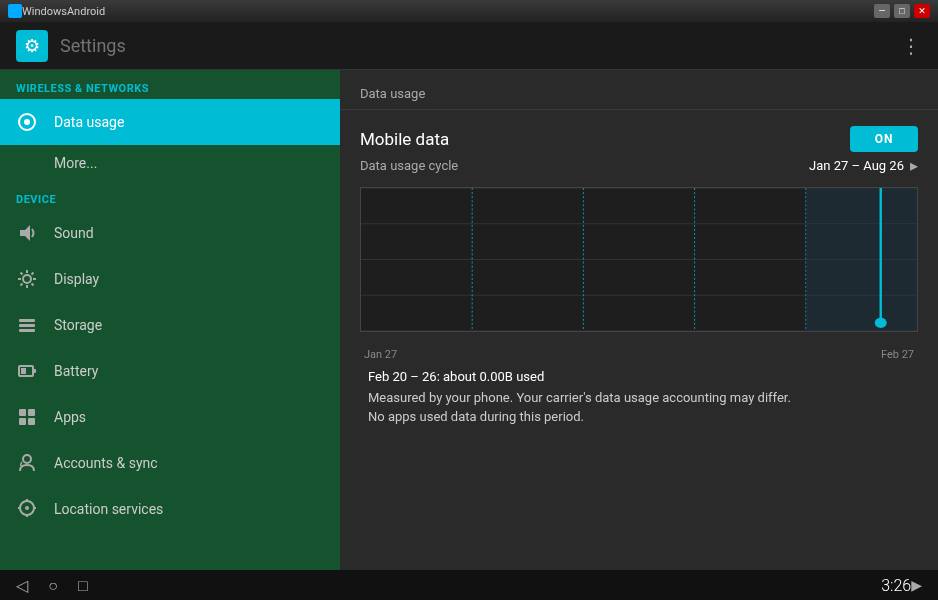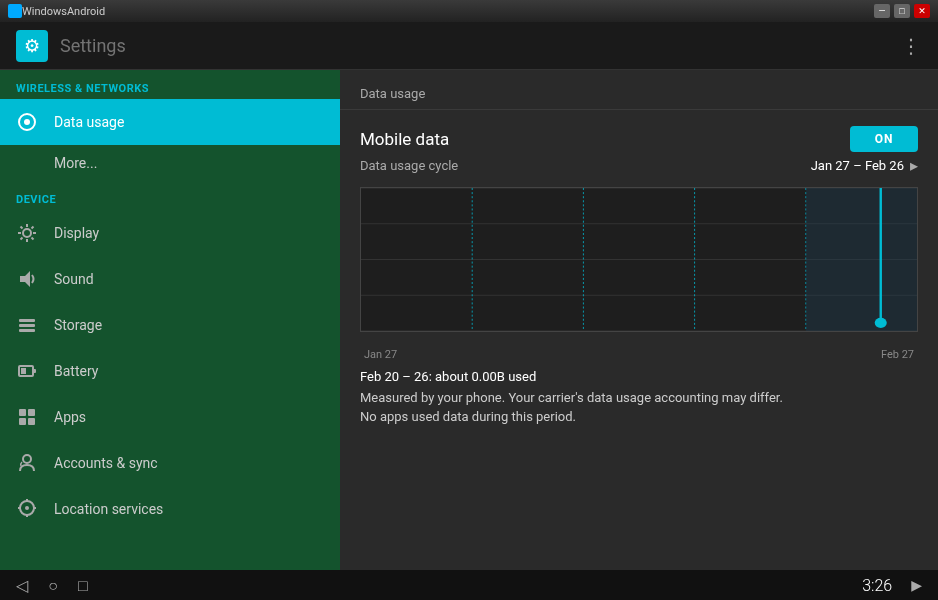--- a/index.html
+++ b/index.html
@@ -224,20 +224,21 @@
       font-size: 11px;
       color: #888;
       padding: 4px 4px 0;
     }
 
     
     .info-line {
       font-size: 13px;
       color: #ccc;
       margin-bottom: 4px;
+      margin-left: 8px;
     }
     .info-line.highlight {
       color: #fff;
     }
 
     
     .bottom-bar {
       height: 30px;
       background: #111;
       display: flex;
@@ -300,48 +301,48 @@
             <circle cx="10" cy="10" r="3" fill="#fff"></circle>
           </svg>
       </div>
       <span class="item-label">Data usage</span>
     </div>
     <div class="sidebar-subitem">
       <span>More...</span>
     </div>
 
     <div class="section-header">DEVICE</div>
+    <div class="sidebar-item">
+      <div class="item-icon">
+        <svg width="20" height="20" viewBox="0 0 20 20">
+            <polygon points="3,7 8,7 13,2 13,18 8,13 3,13" fill="#aaa"></polygon>
+            <path d="M15 6 Q18 10 15 14" stroke="#aaa" stroke-width="2" fill="none"></path>
+          </svg>
+      </div>
+      <span class="item-label">Sound</span>
+    </div>
     <div class="sidebar-item">
       <div class="item-icon">
         <svg width="20" height="20" viewBox="0 0 20 20">
             <circle cx="10" cy="10" r="4" fill="none" stroke="#aaa" stroke-width="2"></circle>
             <line x1="10" y1="1" x2="10" y2="4" stroke="#aaa" stroke-width="2"></line>
             <line x1="10" y1="16" x2="10" y2="19" stroke="#aaa" stroke-width="2"></line>
             <line x1="1" y1="10" x2="4" y2="10" stroke="#aaa" stroke-width="2"></line>
             <line x1="16" y1="10" x2="19" y2="10" stroke="#aaa" stroke-width="2"></line>
             <line x1="3.5" y1="3.5" x2="5.5" y2="5.5" stroke="#aaa" stroke-width="2"></line>
             <line x1="14.5" y1="14.5" x2="16.5" y2="16.5" stroke="#aaa" stroke-width="2"></line>
             <line x1="16.5" y1="3.5" x2="14.5" y2="5.5" stroke="#aaa" stroke-width="2"></line>
             <line x1="3.5" y1="16.5" x2="5.5" y2="14.5" stroke="#aaa" stroke-width="2"></line>
           </svg>
       </div>
       <span class="item-label">Display</span>
     </div>
     <div class="sidebar-item">
       <div class="item-icon">
         <svg width="20" height="20" viewBox="0 0 20 20">
-            <polygon points="3,7 8,7 13,2 13,18 8,13 3,13" fill="#aaa"></polygon>
-            <path d="M15 6 Q18 10 15 14" stroke="#aaa" stroke-width="2" fill="none"></path>
-          </svg>
-      </div>
-      <span class="item-label">Sound</span>
-    </div>
-    <div class="sidebar-item">
-      <div class="item-icon">
-        <svg width="20" height="20" viewBox="0 0 20 20">
             <rect x="2" y="4" width="16" height="3" rx="1" fill="#aaa"></rect>
             <rect x="2" y="9" width="16" height="3" rx="1" fill="#aaa"></rect>
             <rect x="2" y="14" width="16" height="3" rx="1" fill="#aaa"></rect>
           </svg>
       </div>
       <span class="item-label">Storage</span>
     </div>
     <div class="sidebar-item">
       <div class="item-icon">
         <svg width="20" height="20" viewBox="0 0 20 20">
@@ -401,21 +402,21 @@
     <div class="content-inner">
 
       <div class="mobile-data-row">
         <span class="mobile-data-label">Mobile data</span>
         <div class="toggle-switch">ON</div>
       </div>
 
       <div class="data-cycle-row">
         <span>Data usage cycle</span>
         <div style="display:flex;align-items:center;gap:6px;">
-          <span class="data-cycle-value">Jan 27 – Feb 26</span>
+          <span class="data-cycle-value">Jan 27 – Aug 26</span>
           <span class="chevron-right">▸</span>
         </div>
       </div>
 
       <div class="chart-container">
         <svg class="chart-svg" viewBox="0 0 460 140" preserveAspectRatio="none">
 
           <line x1="0" y1="0" x2="460" y2="0" stroke="#444" stroke-width="0.5"></line>
           <line x1="0" y1="35" x2="460" y2="35" stroke="#444" stroke-width="0.5"></line>
           <line x1="0" y1="70" x2="460" y2="70" stroke="#444" stroke-width="0.5"></line>
@@ -448,17 +449,17 @@
     </div>
   </div>
 </div>
 
 <div class="bottom-bar">
   <div class="nav-buttons">
     <span class="nav-btn">◁</span>
     <span class="nav-btn">○</span>
     <span class="nav-btn">□</span>
   </div>
-  <div style="display:flex;align-items:center;gap:19px;">
+  <div style="display:flex;align-items:center;gap:0;">
     <span class="time-display">3:26</span>
     <span class="signal-icon">▶</span>
   </div>
 </div>
 
 </body></html>

